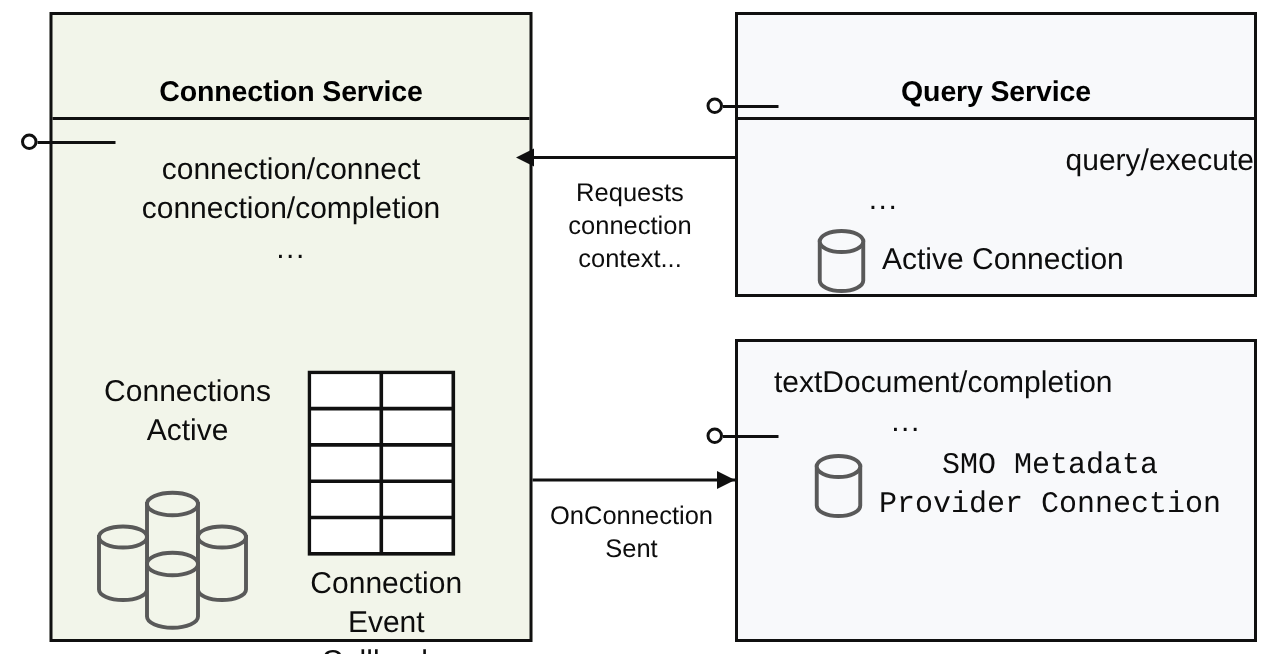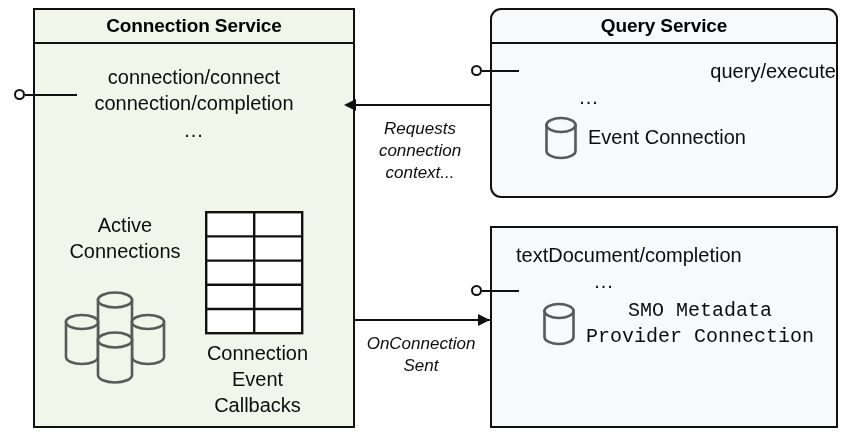--- a/index.html
+++ b/index.html
@@ -32,20 +32,21 @@
     box-sizing: border-box;
     height: 34px;
     border-bottom: 2px solid #101010;
     display: flex;
     align-items: center;
     justify-content: center;
     font-weight: bold;
     font-size: 19px;
     color: #000000;
     letter-spacing: -0.1px;
+    margin-top: 36px;
   }
   .comp-body {
     position: relative;
     box-sizing: border-box;
     width: 100%;
   }
 
   
   .op-list {
     position: absolute;
@@ -103,21 +104,20 @@
   .arrow-head.left {
     border-right: 12px solid #101010;
   }
   .arrow-head.right {
     border-left: 12px solid #101010;
   }
 
   
   .arrow-label {
     position: absolute;
-    font-style: italic;
     font-size: 17px;
     color: #0d0d0d;
     text-align: center;
     line-height: 1.3;
   }
   .arrow-label span {
     display: block;
     white-space: nowrap;
   }
 
@@ -163,22 +163,22 @@
     <div class="comp-header">Connection Service</div>
     <div class="comp-body" style="height:384px;border-radius:24px;">
 
       <div class="op-list" style="top:20px;">
         <span class="op-line">connection/connect</span>
         <span class="op-line">connection/completion</span>
         <span class="op-line ellipsis">...</span>
       </div>
 
       <div class="artifact-caption" style="left:10px; top:168px; width:160px;">
+        <span>Connections</span>
         <span>Active</span>
-        <span>Connections</span>
       </div>
 
       <div style="position:absolute; left:22px; top:234px;">
         <svg width="126" height="106" viewBox="0 0 126 106">
           <g fill="#f2f5ea" stroke="#595959" stroke-width="2.6">
 
             <path d="M41,22 L41,63 A17,7.5 0 0 0 75,63 L75,22 Z"></path>
             <ellipse cx="58" cy="22" rx="17" ry="7.5"></ellipse>
 
             <path d="M9,44 L9,79 A16,7 0 0 0 41,79 L41,44 Z"></path>
@@ -213,41 +213,41 @@
       </div>
 
     </div>
   </div>
 
   <div class="lollipop" style="left:14px; top:89px; width:30px; height:11px;">
     <div class="lolli-circle"></div>
     <div class="lolli-stem" style="width:52px;"></div>
   </div>
 
-  <div class="component" style="left:490px; top:8px; width:348px; height:190px;border-radius:11px;">
+  <div class="component" style="left:490px; top:8px; width:348px; height:190px;">
     <div class="comp-header">Query Service</div>
     <div class="comp-body" style="height:154px;">
 
       <div class="op-list" style="top:14px; text-align:right; padding-left:20px;">
         <span class="op-line">query/execute</span>
       </div>
       <div class="op-list" style="top:40px; left:0; right:150px;">
         <span class="op-line ellipsis">...</span>
       </div>
 
       <div class="db-row" style="left:52px; top:72px;">
         <span>
           <svg width="34" height="44" viewBox="0 0 34 44">
             <g fill="#f8f9fb" stroke="#595959" stroke-width="2.6">
               <path d="M2.5,9 L2.5,35 A14.5,7 0 0 0 31.5,35 L31.5,9 Z"></path>
               <ellipse cx="17" cy="9" rx="14.5" ry="7"></ellipse>
             </g>
           </svg>
         </span>
-        <span class="db-text">Event Connection</span>
+        <span class="db-text">Active Connection</span>
       </div>
 
     </div>
   </div>
 
   <div class="lollipop" style="left:471px; top:65px; width:30px; height:11px;">
     <div class="lolli-circle"></div>
     <div class="lolli-stem" style="width:37px;"></div>
   </div>
 

